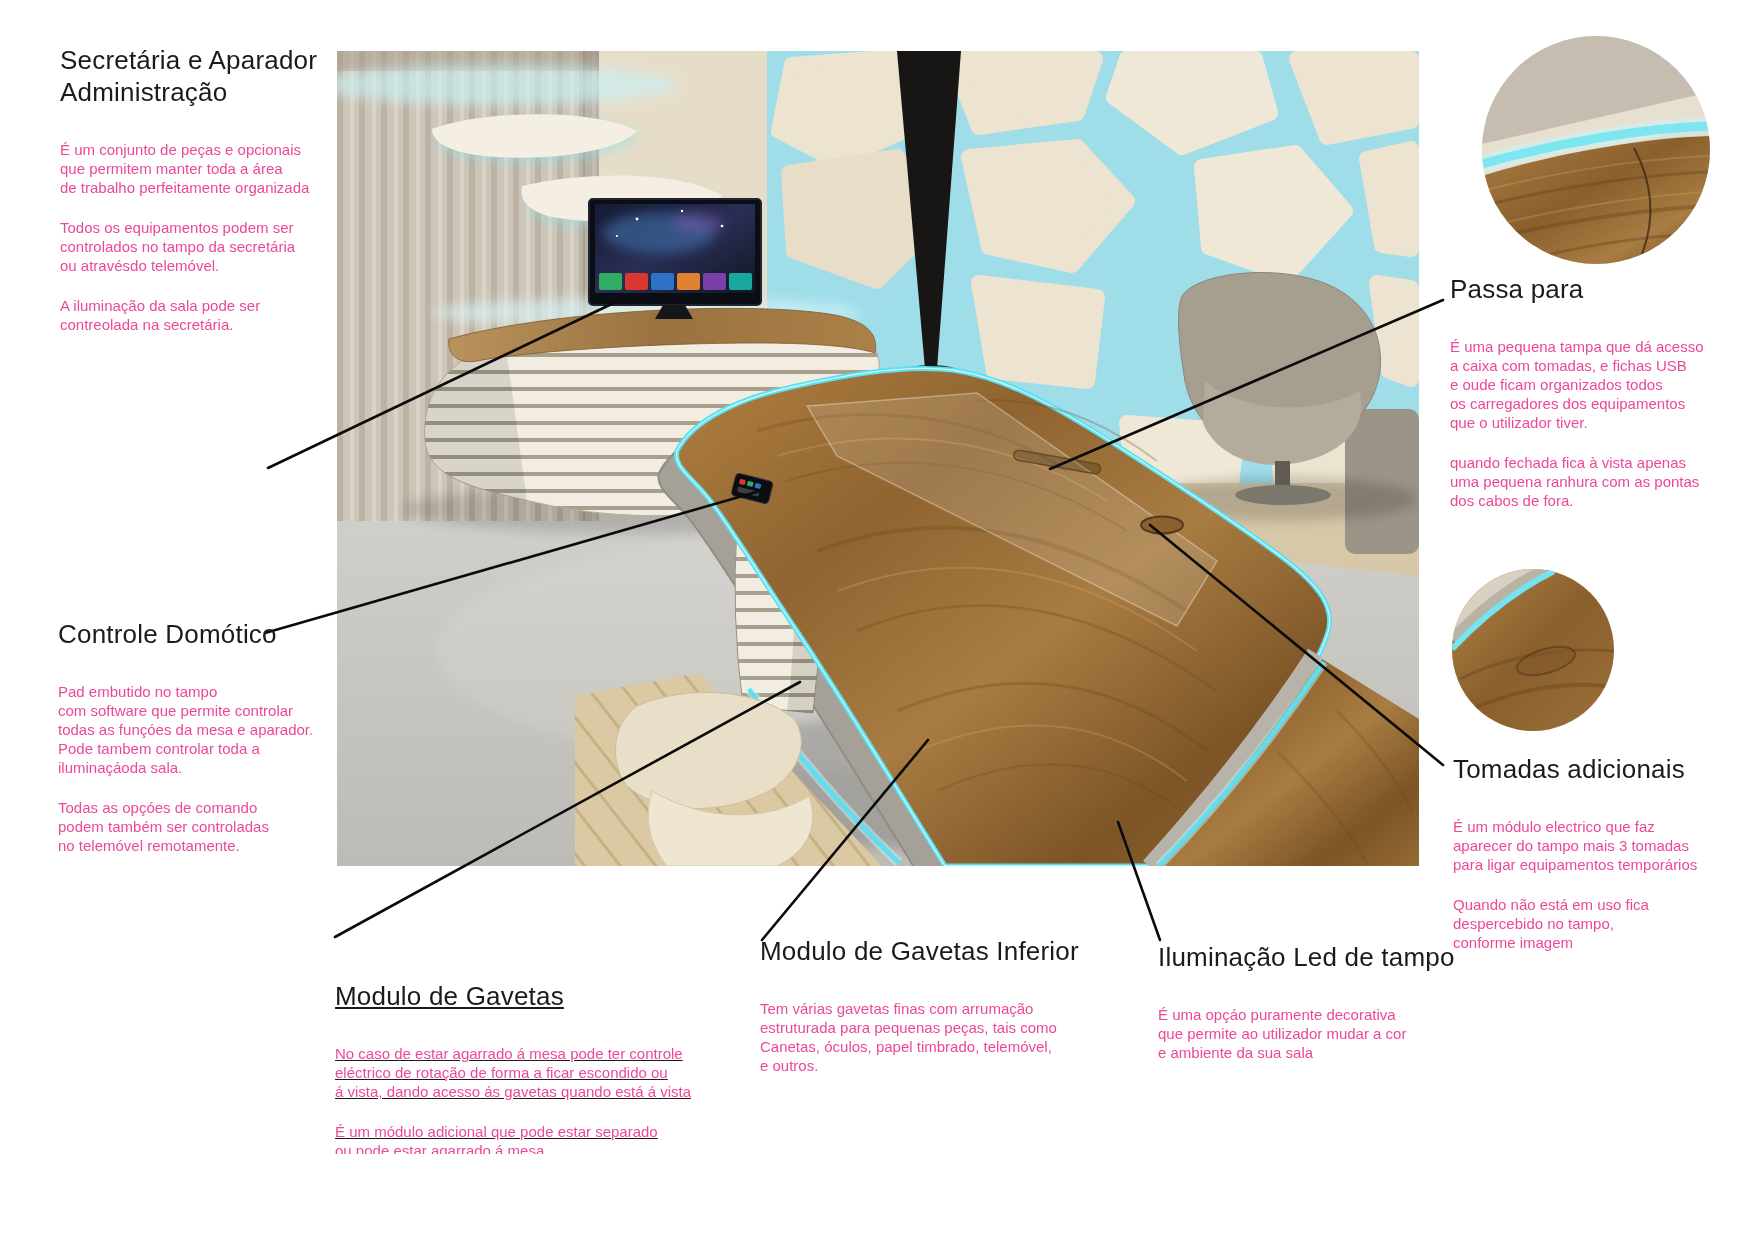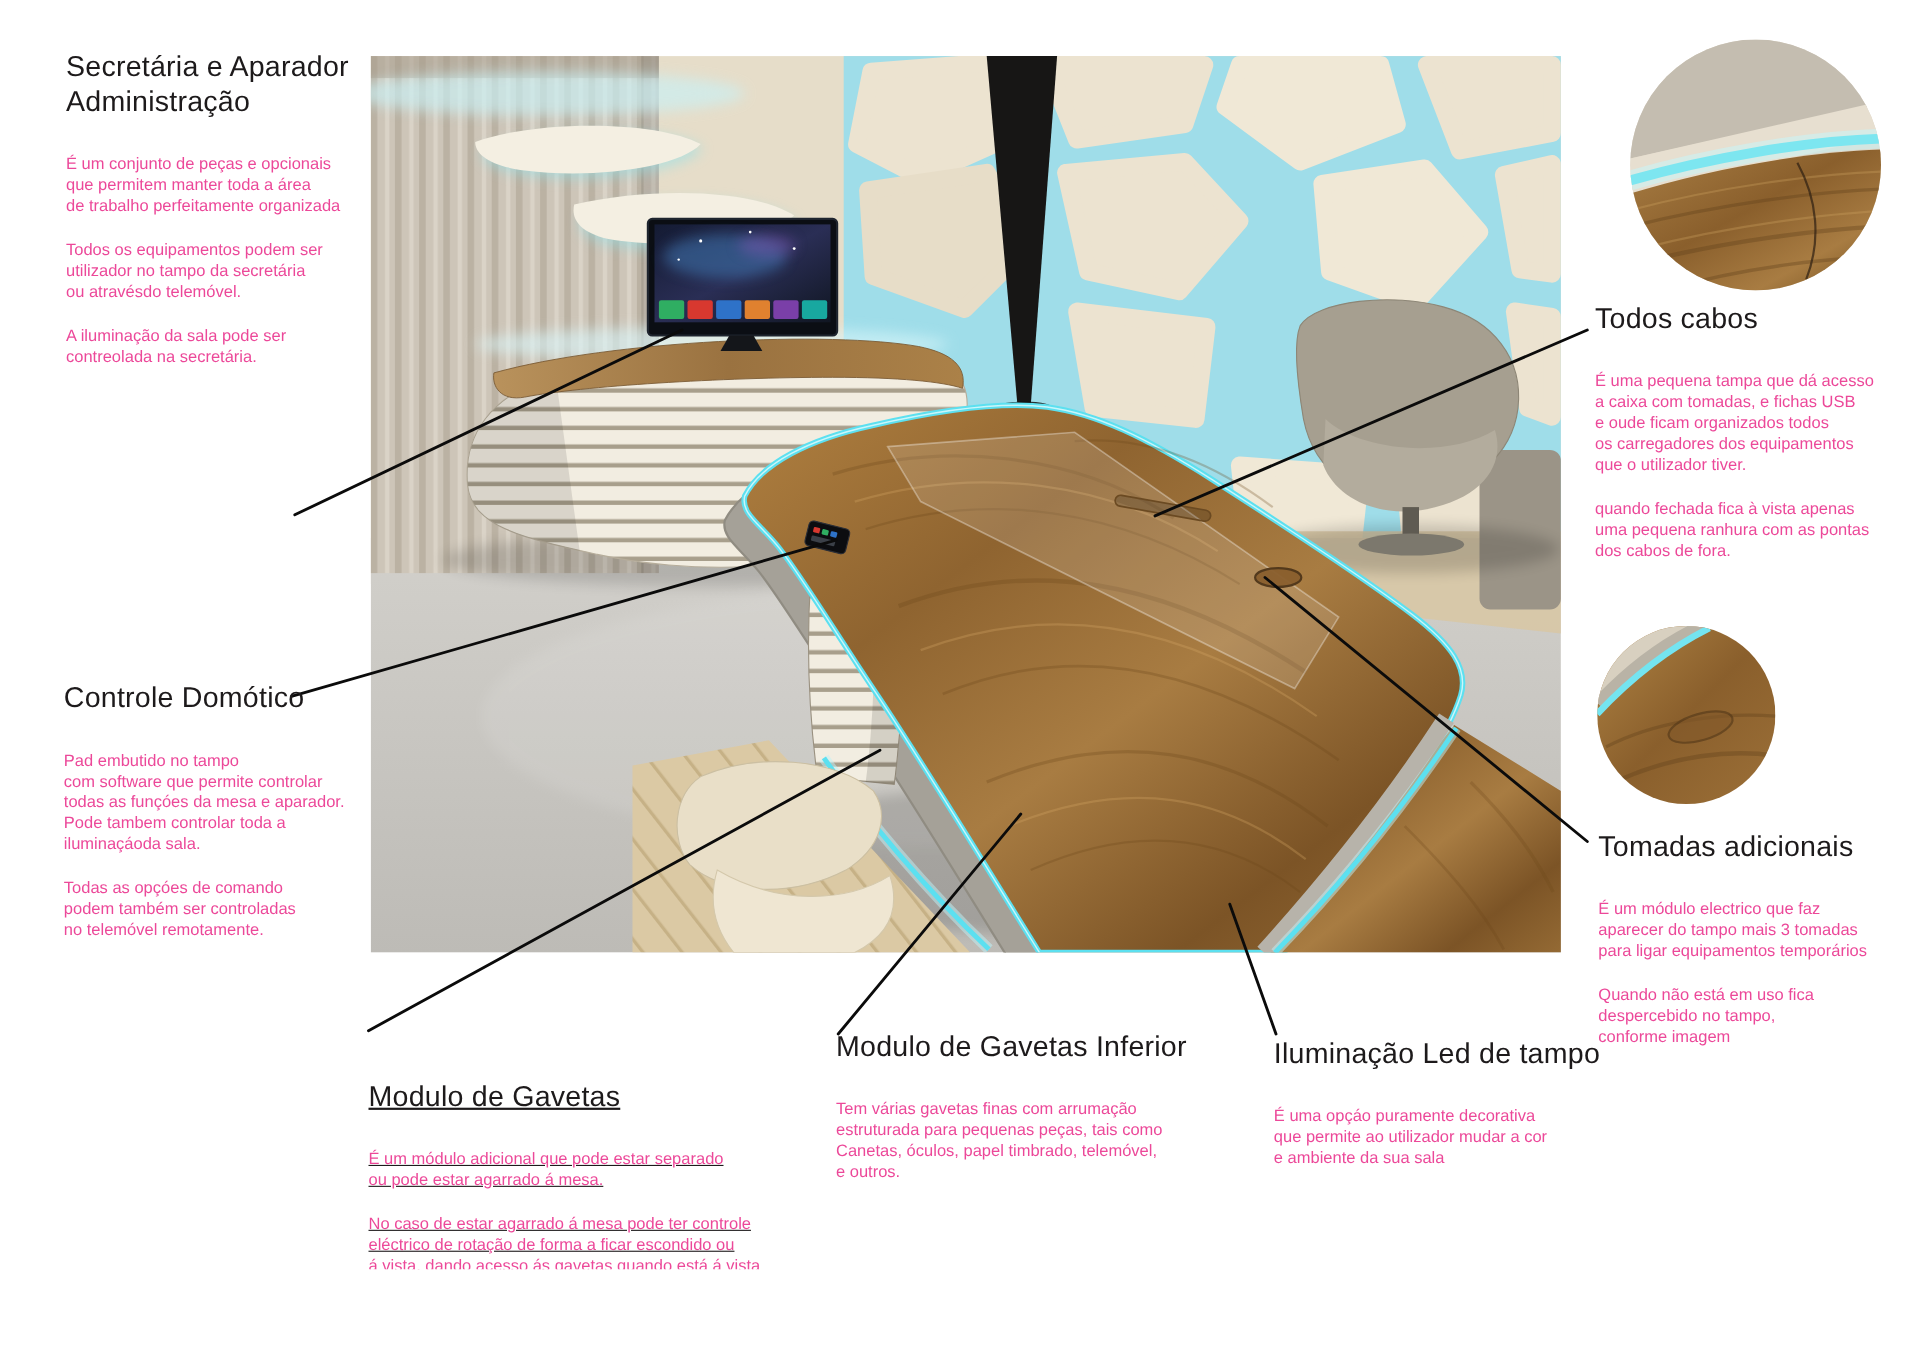--- a/index.html
+++ b/index.html
@@ -291,65 +291,65 @@
     </g>
   </svg>
 
   <section class="tblock" style="left:60px;top:44px;width:320px;">
     <h2>Secretária e Aparador
 Administração</h2>
     <p>É um conjunto de peças e opcionais
 que permitem manter toda a área
 de trabalho perfeitamente organizada</p>
     <p>Todos os equipamentos podem ser
-utilizador no tampo da secretária
+controlados no tampo da secretária
 ou atravésdo telemóvel.</p>
     <p>A iluminação da sala pode ser
 contreolada na secretária.</p>
   </section>
 
 
   <section class="tblock" style="left:58px;top:618px;width:310px;">
     <h2>Controle Domótico</h2>
     <p style="">Pad embutido no tampo
 com software que permite controlar
 todas as funçóes da mesa e aparador.
 Pode tambem controlar toda a
 iluminaçáoda sala.</p>
     <p>Todas as opçóes de comando
 podem também ser controladas
 no telemóvel remotamente.</p>
   </section>
 
   <section class="tblock" style="left:335px;top:980px;width:360px;text-decoration:underline;">
     <h2>Modulo de Gavetas</h2>
-    <p>É um módulo adicional que pode estar separado
-ou pode estar agarrado á mesa.</p>
     <p>No caso de estar agarrado á mesa pode ter controle
 eléctrico de rotação de forma a ficar escondido ou
 á vista, dando acesso ás gavetas quando está á vista</p>
+    <p>É um módulo adicional que pode estar separado
+ou pode estar agarrado á mesa.</p>
   </section>
 
   <section class="tblock" style="left:760px;top:935px;width:340px;">
     <h2>Modulo de Gavetas Inferior</h2>
     <p>Tem várias gavetas finas com arrumação
 estruturada para pequenas peças, tais como
 Canetas, óculos, papel timbrado, telemóvel,
 e outros.</p>
   </section>
 
   <section class="tblock" style="left:1158px;top:941px;width:300px;">
     <h2>Iluminação Led de tampo</h2>
     <p>É uma opçáo puramente decorativa
 que permite ao utilizador mudar a cor
 e ambiente da sua sala</p>
   </section>
 
   <section class="tblock" style="left:1450px;top:273px;width:300px;">
-    <h2>Todos cabos</h2>
+    <h2>Passa para</h2>
     <p>É uma pequena tampa que dá acesso
 a caixa com tomadas, e fichas USB
 e oude ficam organizados todos
 os carregadores dos equipamentos
 que o utilizador tiver.</p>
     <p>quando fechada fica à vista apenas
 uma pequena ranhura com as pontas
 dos cabos de fora.</p>
   </section>
 

